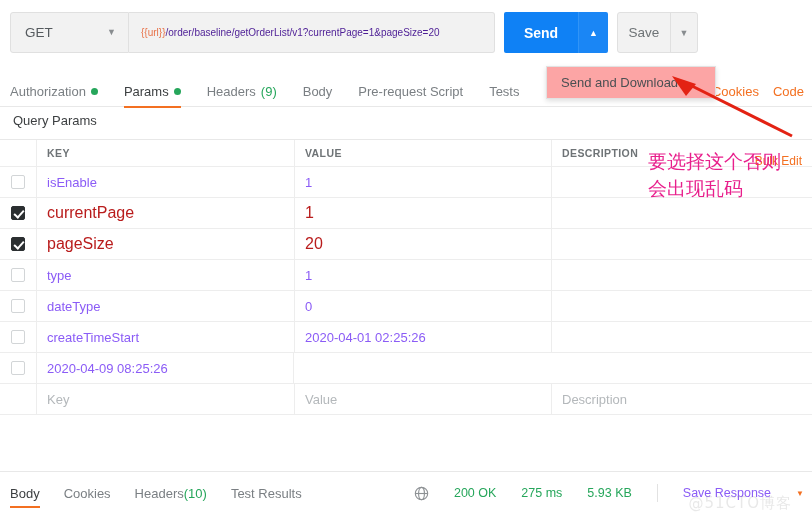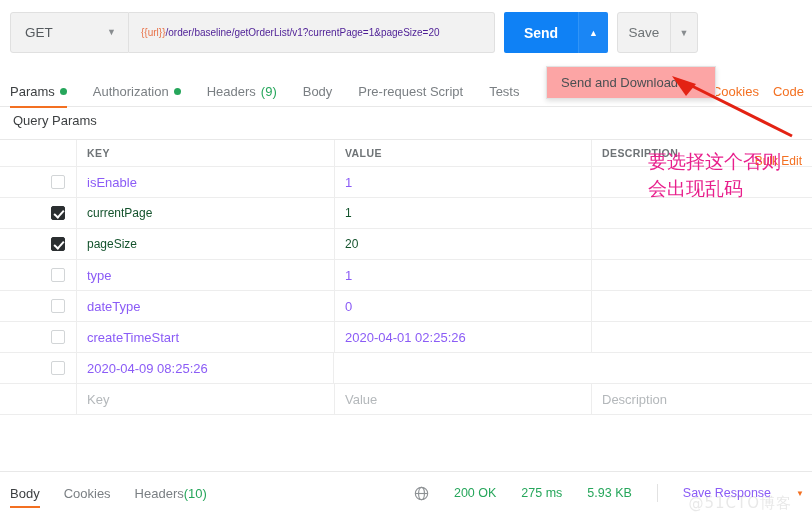--- a/index.html
+++ b/index.html
@@ -189,21 +189,20 @@
   .ptable {
     position: absolute;
     left: 0; top: 139px;
     width: 812px;
     border-top: 1px solid #e8e8e8;
   }
   .prow {
     display: flex;
     height: 31px;
     border-bottom: 1px solid #ededed;
-    padding-left: 40px;
   }
   .prow.head { height: 27px; }
   .c-check {
     width: 37px;
     border-right: 1px solid #ededed;
     display: flex;
     align-items: center;
     justify-content: center;
     flex: none;
   }
@@ -236,21 +235,21 @@
     white-space: nowrap;
   }
   .prow.head .c-key,
   .prow.head .c-val,
   .prow.head .c-desc {
     font-size: 10.5px;
     font-weight: bold;
     letter-spacing: .4px;
     color: #6e7376;
   }
-  .cellnorm { font-size: 12px; color: #14532d; }
+  .cellnorm { font-size: 16px; color: #b91c1c; }
   .cellmuted { font-size: 13px; color: #8b5cf6; }
   .cellghost { font-size: 13px; color: #b4b8bb; }
 
   .cbox {
     width: 14px; height: 14px;
     border: 1px solid #d2d5d7;
     border-radius: 2px;
     background: #ffffff;
     cursor: pointer;
     position: relative;
@@ -397,27 +396,27 @@
 
     <div class="save-group">
       <div class="save-btn">Save</div>
       <div class="save-caret">▼</div>
     </div>
   </div>
 
   <div class="tabrow">
     <div class="tabs-left">
 
+      <div class="tab">
+        <span>Authorization</span>
+        <span class="dot"></span>
+      </div>
+
       <div class="tab active">
         <span>Params</span>
-        <span class="dot"></span>
-      </div>
-
-      <div class="tab">
-        <span>Authorization</span>
         <span class="dot"></span>
       </div>
 
       <div class="tab">
         <span>Headers</span>
         <span class="cnt">(9)</span>
       </div>
 
       <div class="tab">
         <span>Body</span>
@@ -581,20 +580,23 @@
     <div class="resp-tabs">
       <div class="rtab active">
         <span>Body</span>
       </div>
       <div class="rtab">
         <span>Cookies</span>
       </div>
       <div class="rtab">
         <span>Headers</span>
         <span class="cnt" style="margin-left:0">(10)</span>
+      </div>
+      <div class="rtab">
+        <span>Test Results</span>
       </div>
     </div>
 
     <div class="resp-meta">
       <svg width="15" height="15" viewBox="0 0 16 16">
         <circle cx="8" cy="8" r="6.6" fill="none" stroke="#8d9194" stroke-width="1.2"></circle>
         <ellipse cx="8" cy="8" rx="3.1" ry="6.6" fill="none" stroke="#8d9194" stroke-width="1.2"></ellipse>
         <line x1="1.4" y1="8" x2="14.6" y2="8" stroke="#8d9194" stroke-width="1.2"></line>
       </svg>
       <span class="meta-green">200 OK</span>

